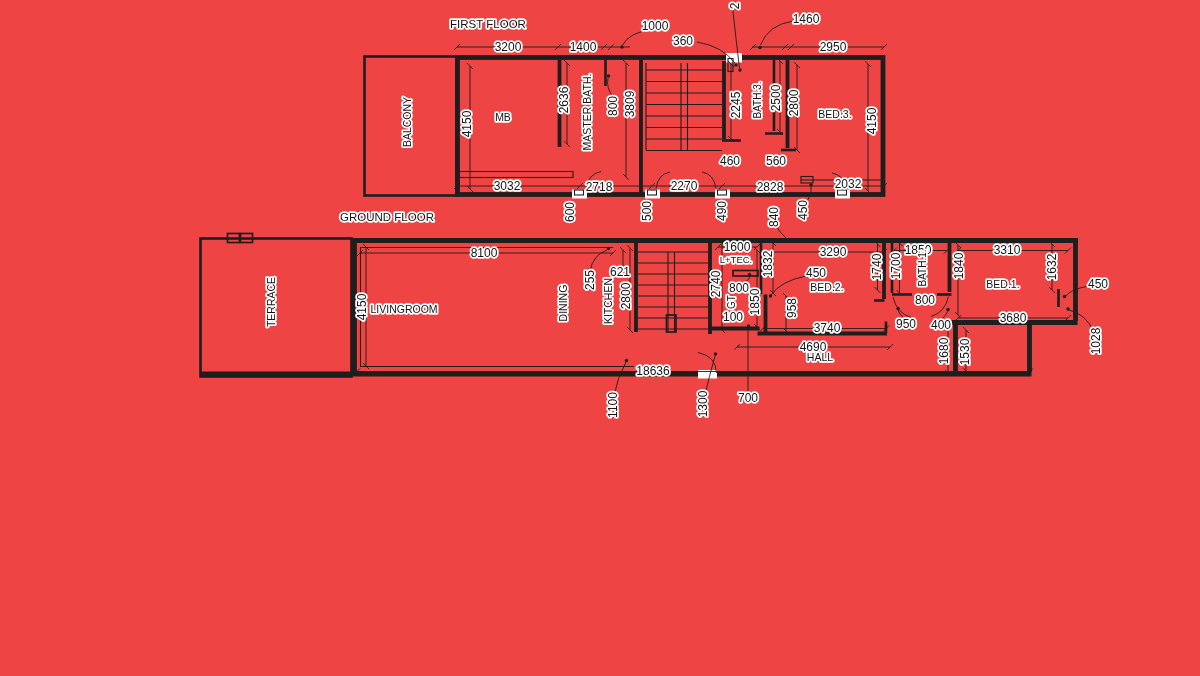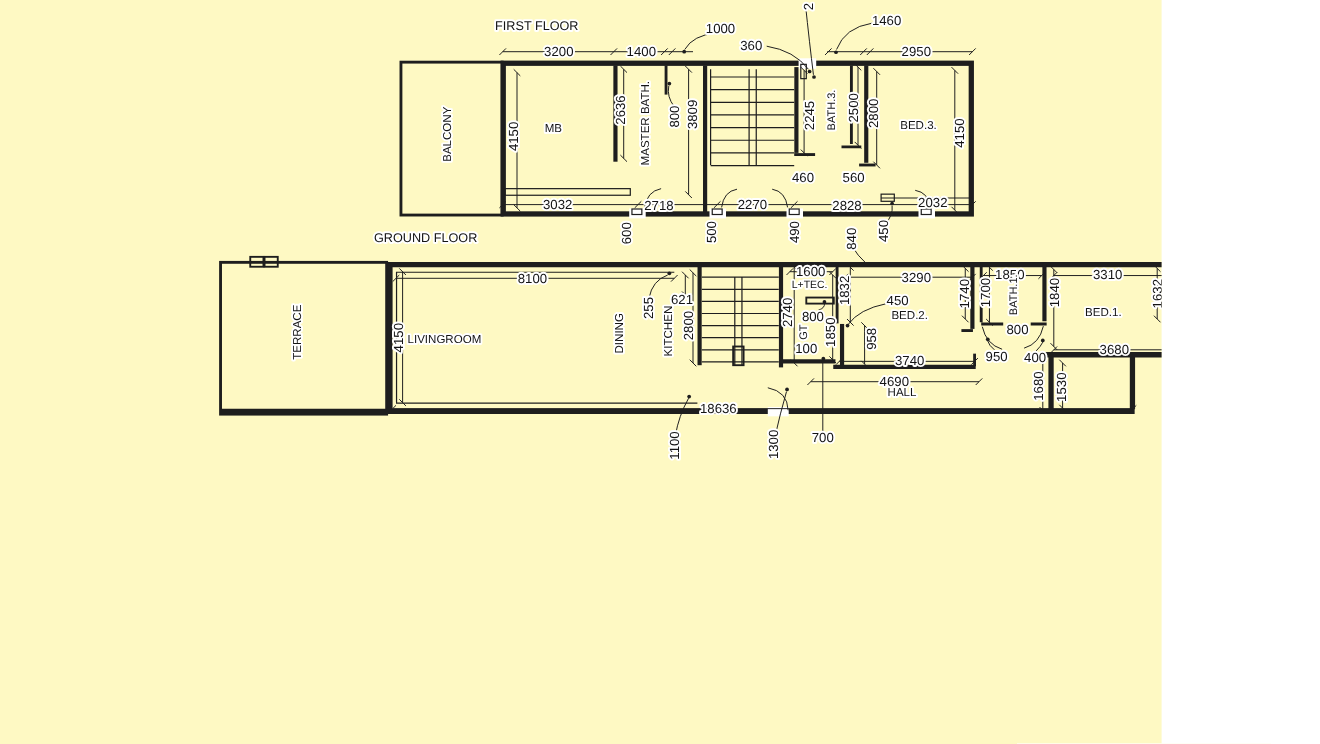--- a/index.html
+++ b/index.html
@@ -1,16 +1,16 @@
 <!DOCTYPE html>
 <html><head>
 <meta charset="utf-8">
 <style>
   html,body{margin:0;padding:0;background:#ffffff;}
-  .page{width:1056px;height:676px;background:#fef9c3;position:relative;overflow:hidden;}
+  .page{width:1200px;height:676px;background:#ef4444;position:relative;overflow:hidden;}
   svg{display:block;}
   svg *{vector-effect:none;}
   .ln{stroke:#1e1e1e;fill:none;stroke-linecap:butt;stroke-linejoin:miter;}
   .w5{stroke-width:4.8;}
   .w4{stroke-width:3.8;}
   .w3{stroke-width:2.6;}
   .w2{stroke-width:1.7;}
   .thin{stroke-width:1.1;}
   .dim{stroke-width:0.9;}
   .gap{fill:#ffffff;stroke:none;}

